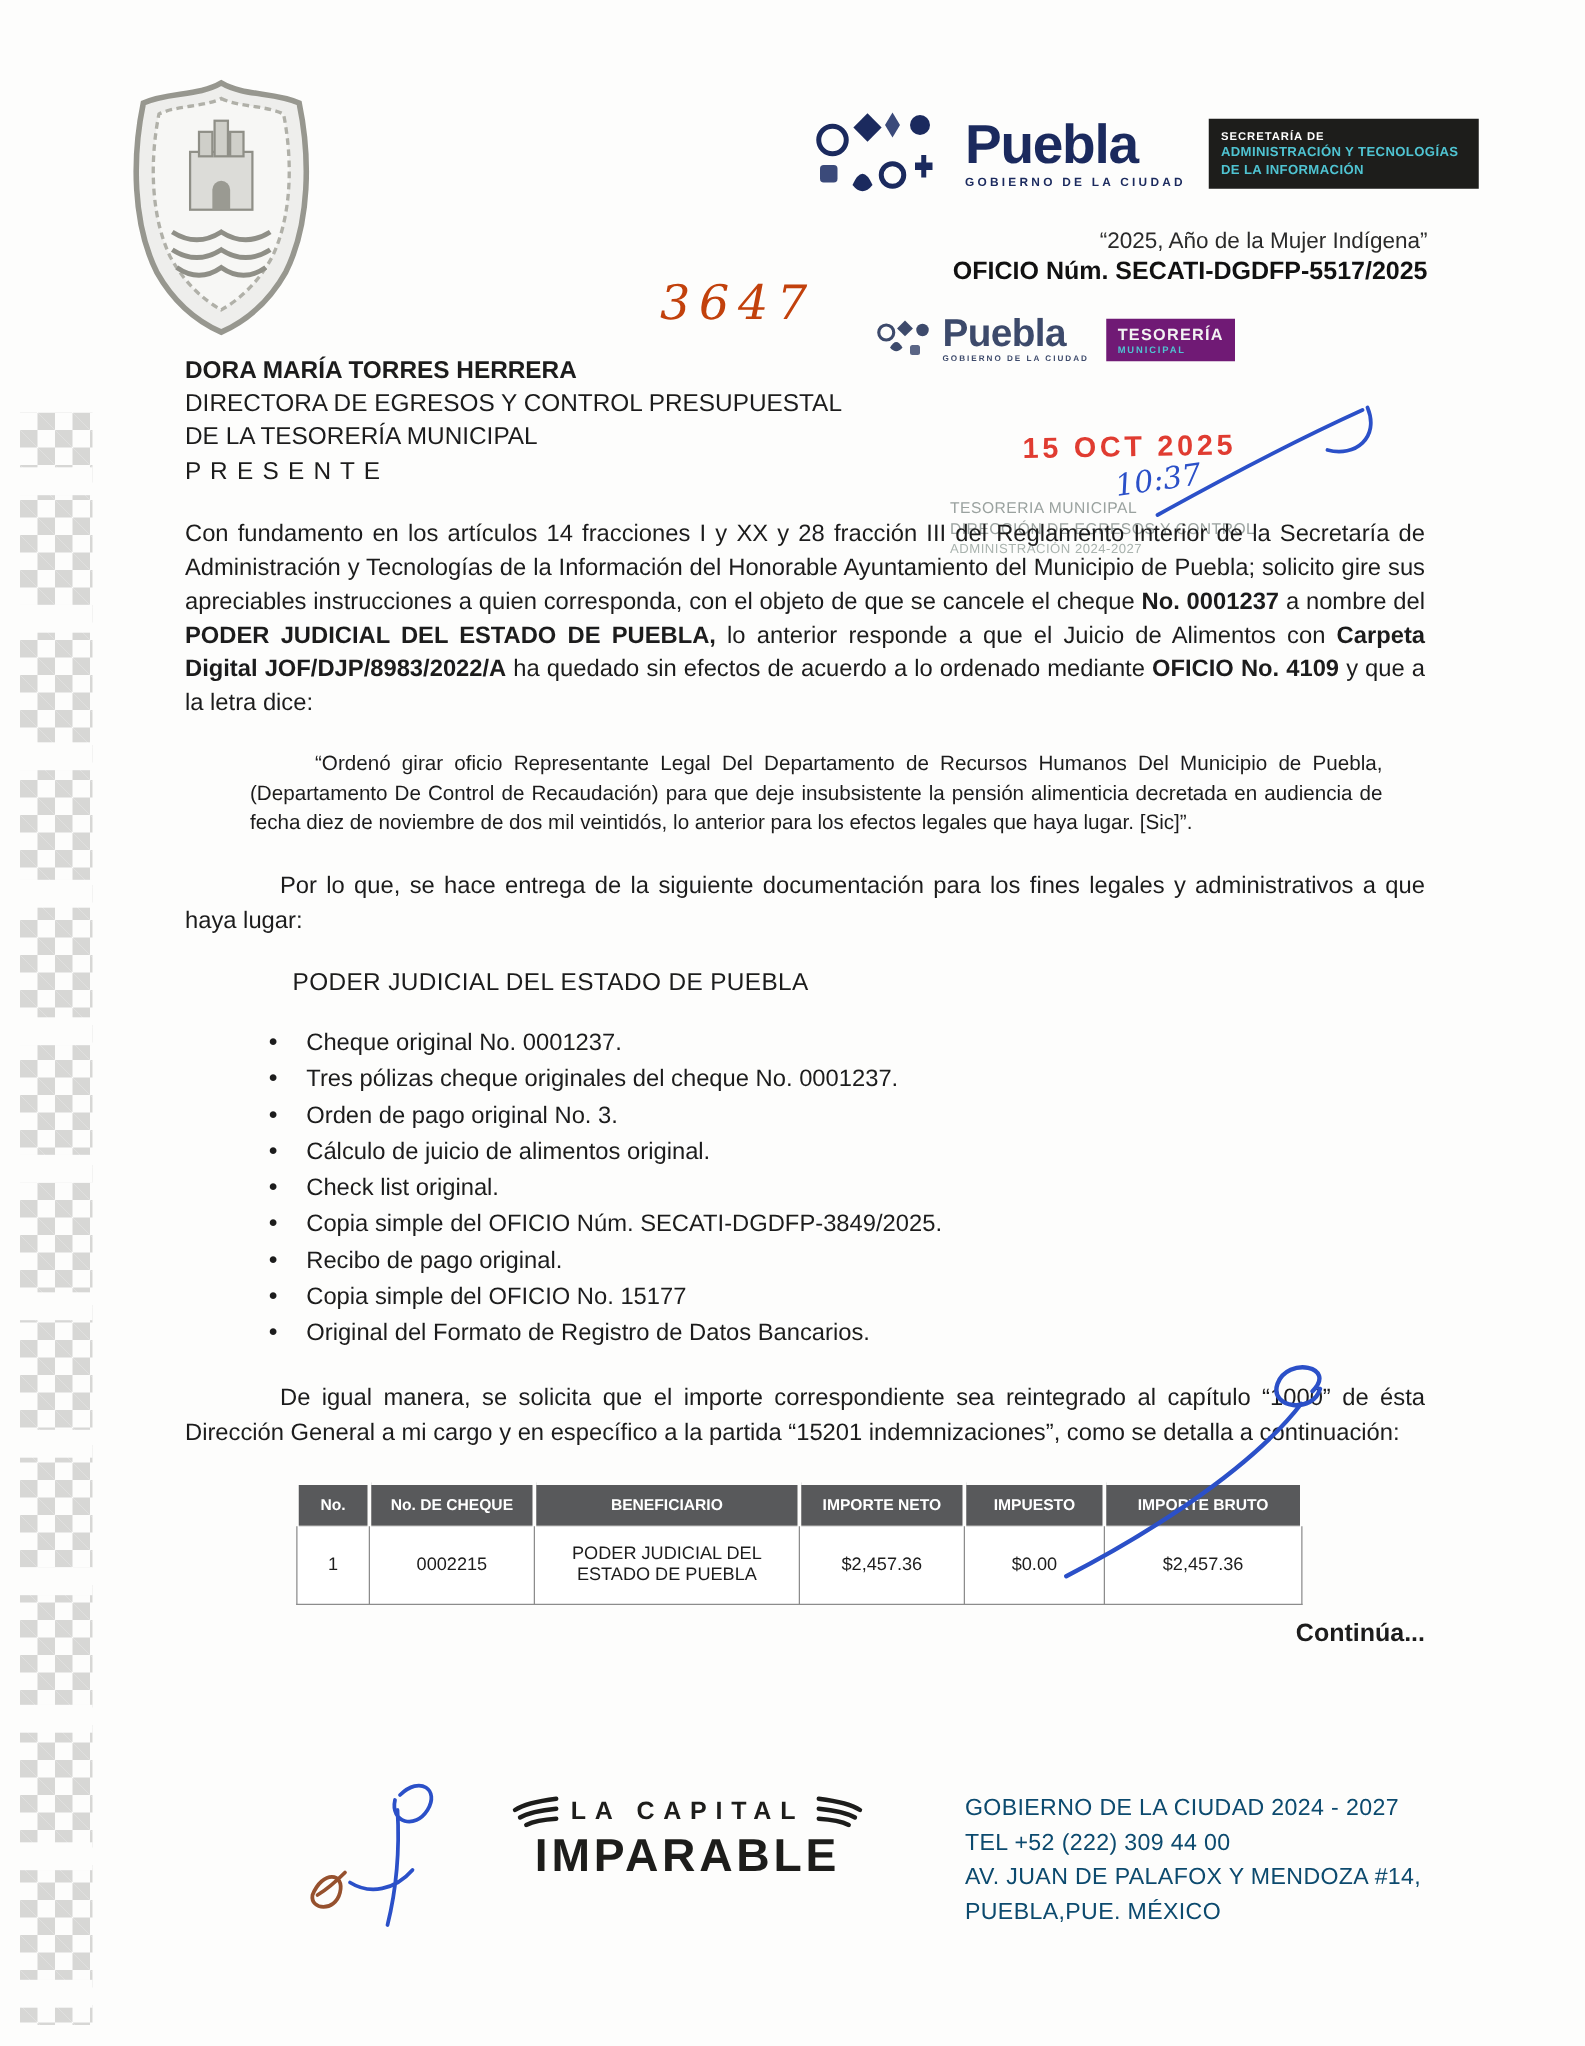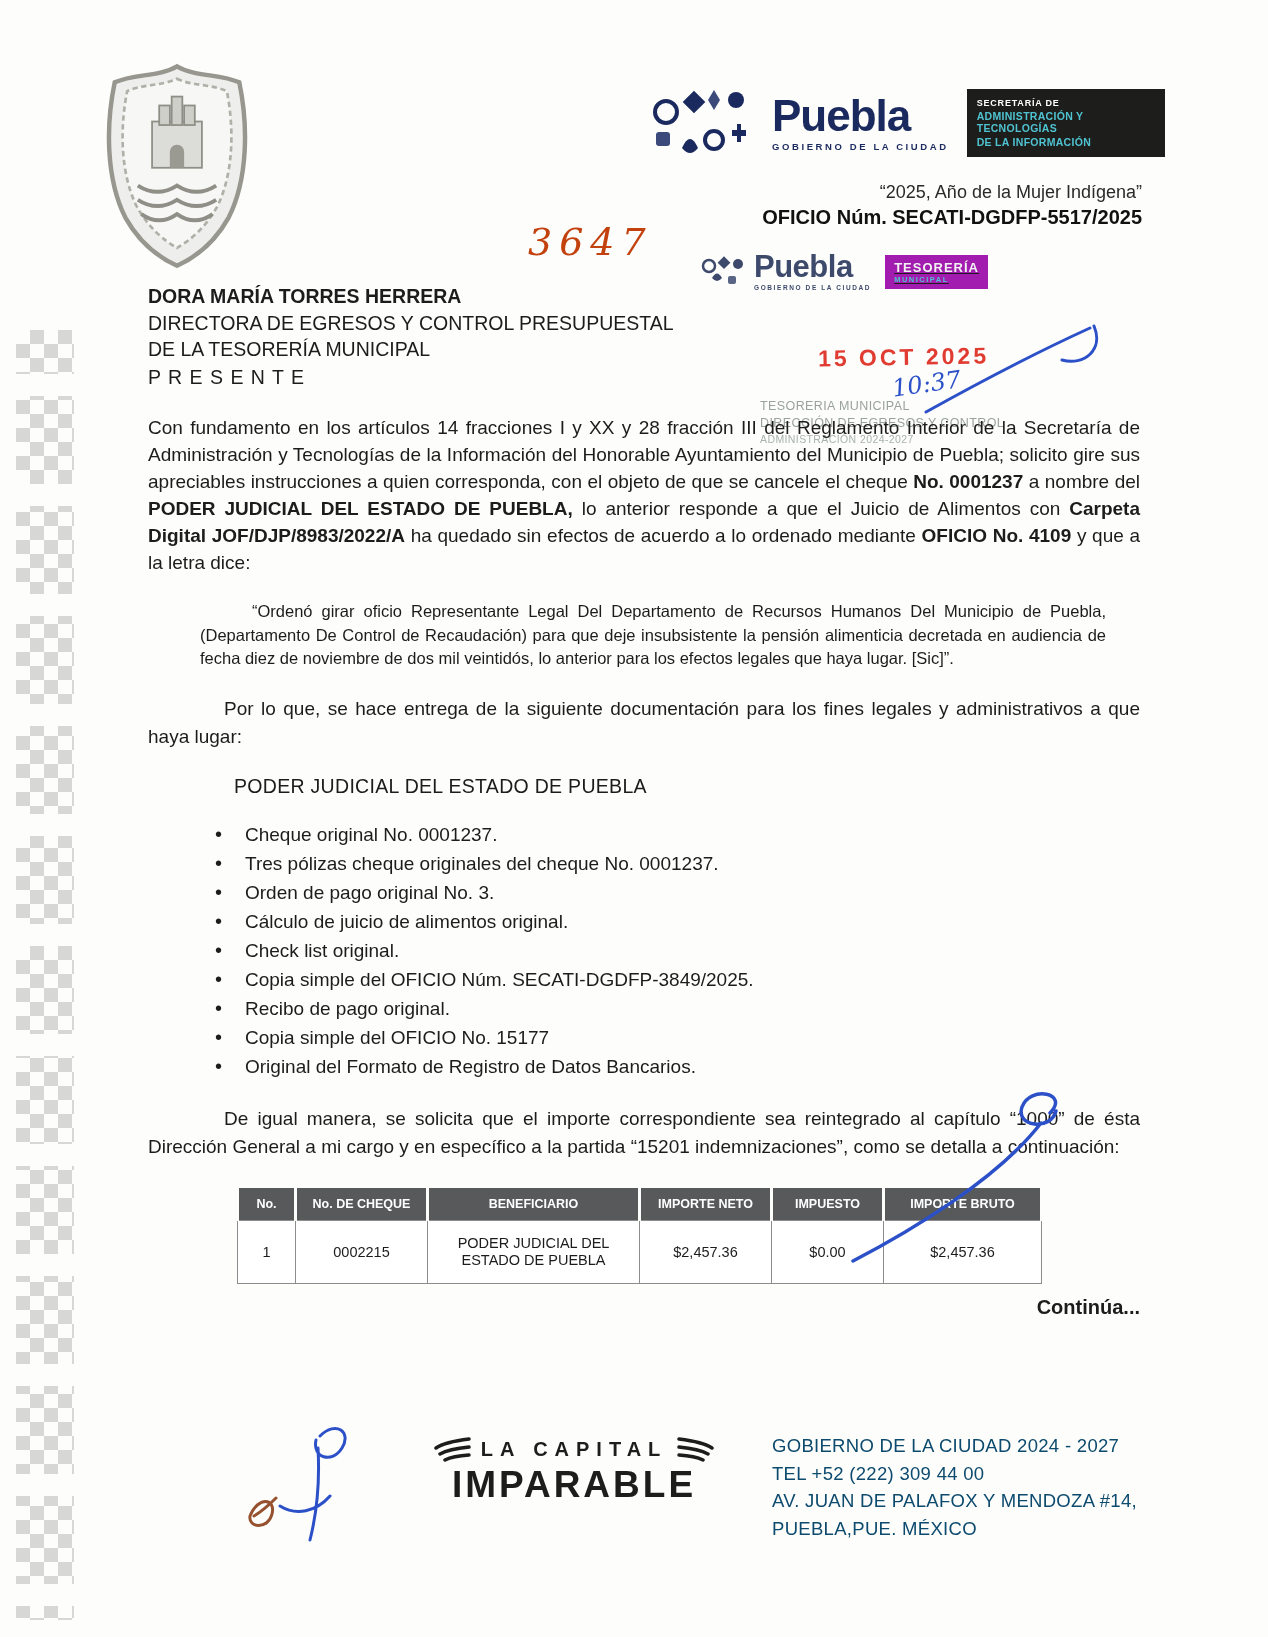--- a/index.html
+++ b/index.html
@@ -22,40 +22,40 @@
     opacity:.55;
   }
 
   .crest { position:absolute; left:88px; top:60px; width:178px; height:212px; }
 
   
   .brand-lockup { position:absolute; left:648px; top:84px; display:flex; align-items:center; gap:12px; }
   .brand-icons { width:112px; height:78px; }
   .brand-word { font-size:44px; font-weight:bold; color:#1b2a5e; letter-spacing:-1px; line-height:44px; }
   .brand-tag { font-size:9.5px; font-weight:bold; color:#1b2a5e; letter-spacing:2.6px; margin-top:3px; }
-  .secretariat-box { background:#1d1d1b; width:198px; padding:9px 10px; margin-left:6px; }
+  .secretariat-box { background:#1d1d1b; width:216px; padding:9px 10px; margin-left:6px; }
   .sec-l1 { color:#ffffff; font-size:9px; letter-spacing:.8px; font-weight:bold; }
   .sec-l2 { color:#4fc3d1; font-size:10.5px; letter-spacing:.3px; font-weight:bold; margin-top:2px; }
 
   .year-legend { position:absolute; right:126px; top:182px; font-size:18px; color:#2a2a2a; }
   .oficio-number { position:absolute; right:126px; top:206px; font-size:20px; font-weight:bold; color:#111; }
   .folio { position:absolute; left:528px; top:220px; font-family:"DejaVu Serif", serif;
            font-size:38px; color:#c2410c; letter-spacing:7px;font-style:italic; }
 
   .recipient { position:absolute; left:148px; top:283px; font-size:19.5px; line-height:26.5px; }
   .r-name { font-weight:bold; }
   .r-present { letter-spacing:1px; margin-top:1px; }
 
   
   .stamp { position:absolute; left:700px; top:252px; width:400px; }
   .stamp-brand-row { display:flex; align-items:center; gap:8px; }
   .stamp-icons { width:46px; height:36px; }
   .stamp-word { font-size:31px; font-weight:bold; color:#3d4a6b; letter-spacing:-0.5px; line-height:30px; }
   .stamp-tag { font-size:6.5px; font-weight:bold; color:#3d4a6b; letter-spacing:1.6px; margin-top:2px; }
-  .stamp-box { background:#a21caf; padding:5px 9px; margin-left:6px;text-decoration:underline; }
+  .stamp-box { background:#701a75; padding:5px 9px; margin-left:6px; }
   .stamp-box-l1 { color:#f2f2f2; font-size:13px; font-weight:bold; letter-spacing:1px; }
   .stamp-box-l2 { color:#4fc3d1; font-size:7.5px; font-weight:bold; letter-spacing:1.5px; }
   .stamp-date { position:absolute; left:118px; top:92px; color:#e03c31; font-size:23px;
                 font-weight:bold; letter-spacing:3px; transform:rotate(-1deg); }
   .stamp-time { position:absolute; left:192px; top:118px; color:#2b50c8; font-size:24px;
                 font-family:"DejaVu Serif", serif; font-style:italic; transform:rotate(-8deg); }
   .stamp-office { position:absolute; left:60px; top:146px; width:330px; 
                   color:#9aa29f; font-size:12.5px; line-height:16.5px; letter-spacing:.4px; }
   .stamp-office .o3 { font-size:10.5px; color:#a9b3ae; }
   .stamp-swoosh { position:absolute; left:218px; top:64px; width:190px; height:110px; }
@@ -73,21 +73,21 @@
   .doc-table { margin:24px 0 0 88px; border-collapse:collapse; }
   .doc-table th { background:#58595b; color:#ffffff; font-size:12.5px; font-weight:bold;
                   padding:9px 6px; border:3px solid #fdfdfc; border-bottom:none; text-align:center; }
   .doc-table td { border:1px solid #8c8c8c; font-size:14.5px; text-align:center;
                   padding:14px 6px; background:#fff; }
   .w1{width:58px}.w2{width:132px}.w3{width:212px}.w4{width:132px}.w5{width:112px}.w6{width:158px}
   .td-benef { font-size:13.5px; line-height:17px; }
   .continua { margin-top:12px; text-align:right; font-weight:bold; font-size:20px; }
 
   
-  .footer-logo { position:absolute; left:416px; top:1436px; width:316px; text-align:center; color:#1d1d1b; }
+  .footer-logo { position:absolute; left:392px; top:1436px; width:316px; text-align:center; color:#1d1d1b; }
   .cap-row { display:flex; align-items:center; justify-content:center; gap:8px; }
   .cap-word { font-weight:bold; font-size:20px; letter-spacing:7px; }
   .wing { width:40px; height:26px; }
   .imparable { font-weight:bold; font-size:37px; letter-spacing:3px; margin-top:2px; }
   .footer-contact { position:absolute; left:772px; top:1432px; font-size:18.5px;
                     line-height:27.5px; color:#0c4a6e; letter-spacing:.3px; }
 
   .pen-loop { position:absolute; left:845px; top:1085px; width:230px; height:185px; }
   .pen-bottom { position:absolute; left:222px; top:1418px; width:150px; height:145px; }
   b { font-weight:bold; }

